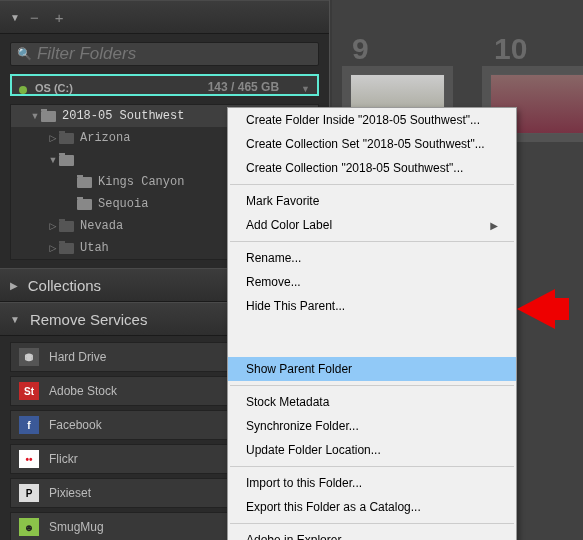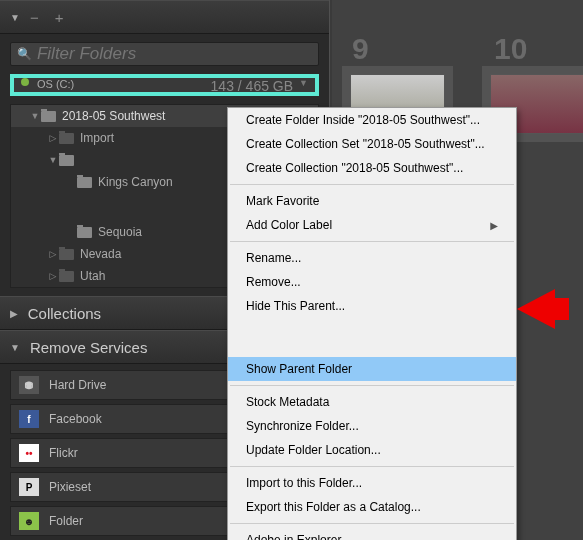--- a/index.html
+++ b/index.html
@@ -5,33 +5,33 @@
 * { margin:0; padding:0; box-sizing:border-box; font-family:"Segoe UI",Arial,sans-serif; user-select:none; }
 body { width:583px; height:540px; background:#3a3a3a; overflow:hidden; position:relative; }
 .leftpanel { position:absolute; left:0; top:0; width:330px; height:540px; background:#2a2a2a; border-right:1px solid #505050; }
 .section-header { display:flex; align-items:center; height:34px; padding:0 10px; background:linear-gradient(#3c3c3c,#2e2e2e); color:#ccc; font-size:15px; border-top:1px solid #4a4a4a; border-bottom:1px solid #1a1a1a; }
 .section-header .tri { font-size:10px; color:#aaa; margin-right:10px; }
 .section-header .ttl { flex:1; }
 .section-header .pm { color:#888; font-size:15px; letter-spacing:6px; }
 .filter-box { margin:8px 10px; height:24px; background:#404040; border:1px solid #202020; border-radius:2px; display:flex; align-items:center; padding:0 6px; }
 .filter-box .lens { color:#999; font-size:12px; margin-right:5px; }
 .filter-box input { background:none; border:none; outline:none; color:#ccc; font-size:17px; font-style:italic; flex:1; }
-.drive-row { margin:4px 10px 8px; height:22px; background:#393939; border:4px solid #5eead4; display:flex; align-items:flex-start; padding:0 7px; font-size:11px; color:#aaa; }
+.drive-row { margin:4px 10px 8px; height:22px; background:#393939; border:2px solid #5eead4; display:flex; align-items:flex-end; padding:0 7px; font-size:11px; color:#aaa;font-weight:bold; }
 .drive-row .meter { width:8px; height:8px; border-radius:50%; background:#7cb342; margin-right:8px; }
 .drive-row .dn { flex:1; }
-.drive-row .ds { color:#888; font-size:14px; margin-right:6px;}
+.drive-row .ds { color:#888; font-size:12px; margin-right:22px;}
 .drive-row .dt { color:#777; font-size:9px;}
 .tree { margin:0 10px 8px; background:#2f2f2f; border:1px solid #222; }
 .tree-row { display:flex; align-items:center; height:22px; font-size:12px; color:#aaa; padding-right:8px; }
 .tree-row.sel { background:#3f3f3f; color:#ddd; }
 .tree-row .ar { width:12px; text-align:center; font-size:9px; color:#888; }
 .tree-row .fi { width:15px; height:11px; margin-right:6px; background:#888; border-radius:1px; position:relative; }
 .tree-row .fi:before { content:""; position:absolute; top:-2px; left:0; width:6px; height:2px; background:#888; }
 .tree-row .fi.dim { background:#555;} .tree-row .fi.dim:before{background:#555;}
-.tree-row .lbl { flex:1; }
+.tree-row .lbl { flex:1;font-family:Liberation Mono, monospace; }
 .tree-row .cnt { color:#888; font-size:11px; }
 .collections { height:34px; }
 .pub-list { margin:6px 10px; }
 .pub-row { display:flex; align-items:center; height:30px; background:#383838; border:1px solid #222; margin-bottom:4px; padding:0 8px; font-size:12px; color:#bbb; }
 .pub-row .ic { width:20px; height:18px; margin-right:10px; display:flex; align-items:center; justify-content:center; font-size:10px; font-weight:bold;}
 .grid { position:absolute; left:332px; top:0; width:251px; height:540px; background:#414141; }
 .grid .cellnum { position:absolute; color:#6a6a6a; font-size:30px; font-weight:bold; }
 .grid .thumb { position:absolute; width:95px; height:60px; background:linear-gradient(#ccc,#998); border:1px solid #555; box-shadow:0 0 0 8px #535353; }
 .ctx-menu { position:absolute; left:227px; top:107px; width:290px; background:#f0f0f0; border:1px solid #999; box-shadow:2px 3px 6px rgba(0,0,0,.4); font-size:12px; color:#000; }
 .ctx-item { padding:5px 18px; white-space:nowrap; display:flex; align-items:center;}
@@ -66,35 +66,35 @@
   <div class="tree" id="tree">
       <div class="tree-row sel" style="padding-left: 18px;">
         <span class="ar">▼</span>
         <span class="fi "></span>
         <span class="lbl">2018-05 Southwest</span>
         <span class="cnt">16</span>
       </div>
       <div class="tree-row" style="padding-left: 36px;">
         <span class="ar">▷</span>
         <span class="fi dim"></span>
-        <span class="lbl">Import</span>
+        <span class="lbl">Arizona</span>
         <span class="cnt"></span>
       </div>
       <div class="tree-row" style="padding-left: 36px;">
         <span class="ar">▼</span>
         <span class="fi "></span>
         <span class="cnt"></span>
       </div>
       <div class="tree-row" style="padding-left: 54px; justify-content: center;">
         <span class="ar"></span>
         <span class="fi "></span>
         <span class="lbl">Kings Canyon</span>
         <span class="cnt"></span>
       </div>
-      <div class="tree-row" style="padding-left: 54px; margin-top: 28px;">
+      <div class="tree-row" style="padding-left: 54px;">
         <span class="ar"></span>
         <span class="fi "></span>
         <span class="lbl">Sequoia</span>
         <span class="cnt"></span>
       </div>
       <div class="tree-row" style="padding-left: 36px;">
         <span class="ar">▷</span>
         <span class="fi dim"></span>
         <span class="lbl">Nevada</span>
         <span class="cnt"></span>
@@ -117,34 +117,38 @@
     <span class="ttl">Remove Services</span>
     <span class="pm">+</span>
   </div>
 
   <div class="pub-list" id="publist">
       <div class="pub-row">
         <span class="ic" style="background:#555;color:#ccc">⛃</span>
         <span>Hard Drive</span>
       </div>
       <div class="pub-row">
+        <span class="ic" style="background:#c62828;color:#fff">St</span>
+        <span>Adobe Stock</span>
+      </div>
+      <div class="pub-row">
         <span class="ic" style="background:#3b5998;color:#fff">f</span>
         <span>Facebook</span>
       </div>
       <div class="pub-row">
         <span class="ic" style="background:#fff;color:#d12">••</span>
         <span>Flickr</span>
       </div>
       <div class="pub-row">
         <span class="ic" style="background:#ddd;color:#000">P</span>
         <span>Pixieset</span>
       </div>
       <div class="pub-row">
         <span class="ic" style="background:#8bc34a;color:#222">☻</span>
-        <span>Folder</span>
+        <span>SmugMug</span>
       </div>
     </div>
 
 </div>
 
 <div class="grid">
   <div class="cellnum" style="left:20px;top:32px">9</div>
   <div class="cellnum" style="left:162px;top:32px">10</div>
   <div class="thumb" style="left:18px;top:74px"></div>
   <div class="thumb" style="left:158px;top:74px;background:linear-gradient(#866,#734);"></div>

